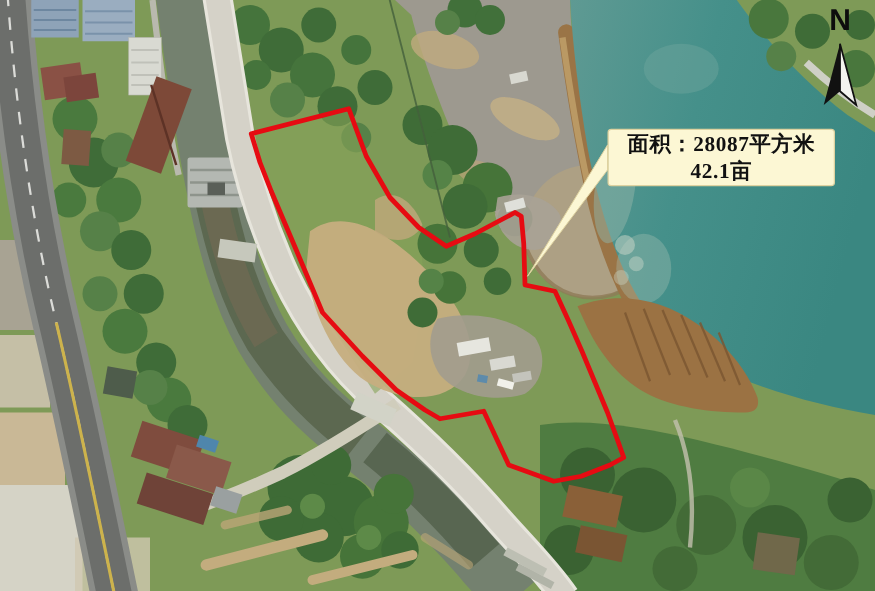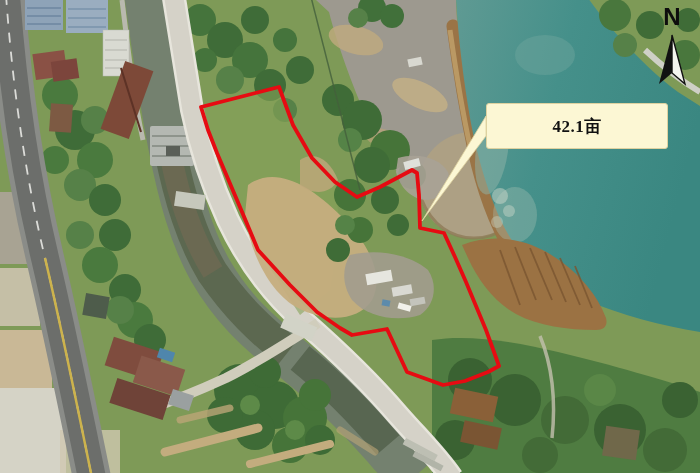--- a/index.html
+++ b/index.html
@@ -223,20 +223,21 @@
   </g>
 
   <path d="M311,-3 L360,190" stroke="#44603c" stroke-width="1.5" opacity="0.8"></path>
 
   <path d="M201,107 L279,87 L293,125 L312,158 L335,182 L357,197 L380,187 L412,170 L417,173 L419,195 L420,228 L444,233 L455,257 L466,282 L476,306 L486,330 L494,352 L499,366 L488,372 L465,381 L443,385 L407,372 L387,329 L352,335 L340,328 L317,312 L290,285 L258,250 L237,200 L217,153 L208,130 Z" fill="none" stroke="#e60b12" stroke-width="3.8" stroke-linejoin="round"></path>
 
   <polygon points="486,116 486,136 422,221" fill="#fcf7d4" stroke="#ded2a0" stroke-width="0.8"></polygon>
 </svg>
 
 <div class="area-label">
+  <div>面积：28087平方米</div>
   <div>42.1亩</div>
 </div>
 
 <div class="north">
   <div class="north-n">N</div>
   <svg width="36" height="58" viewBox="0 0 36 58">
     <polygon points="18,5 5,54 18,43" fill="#111"></polygon>
     <polygon points="18,5 31,54 18,43" fill="#f4f4ef" stroke="#111" stroke-width="1.4"></polygon>
   </svg>
 </div>

